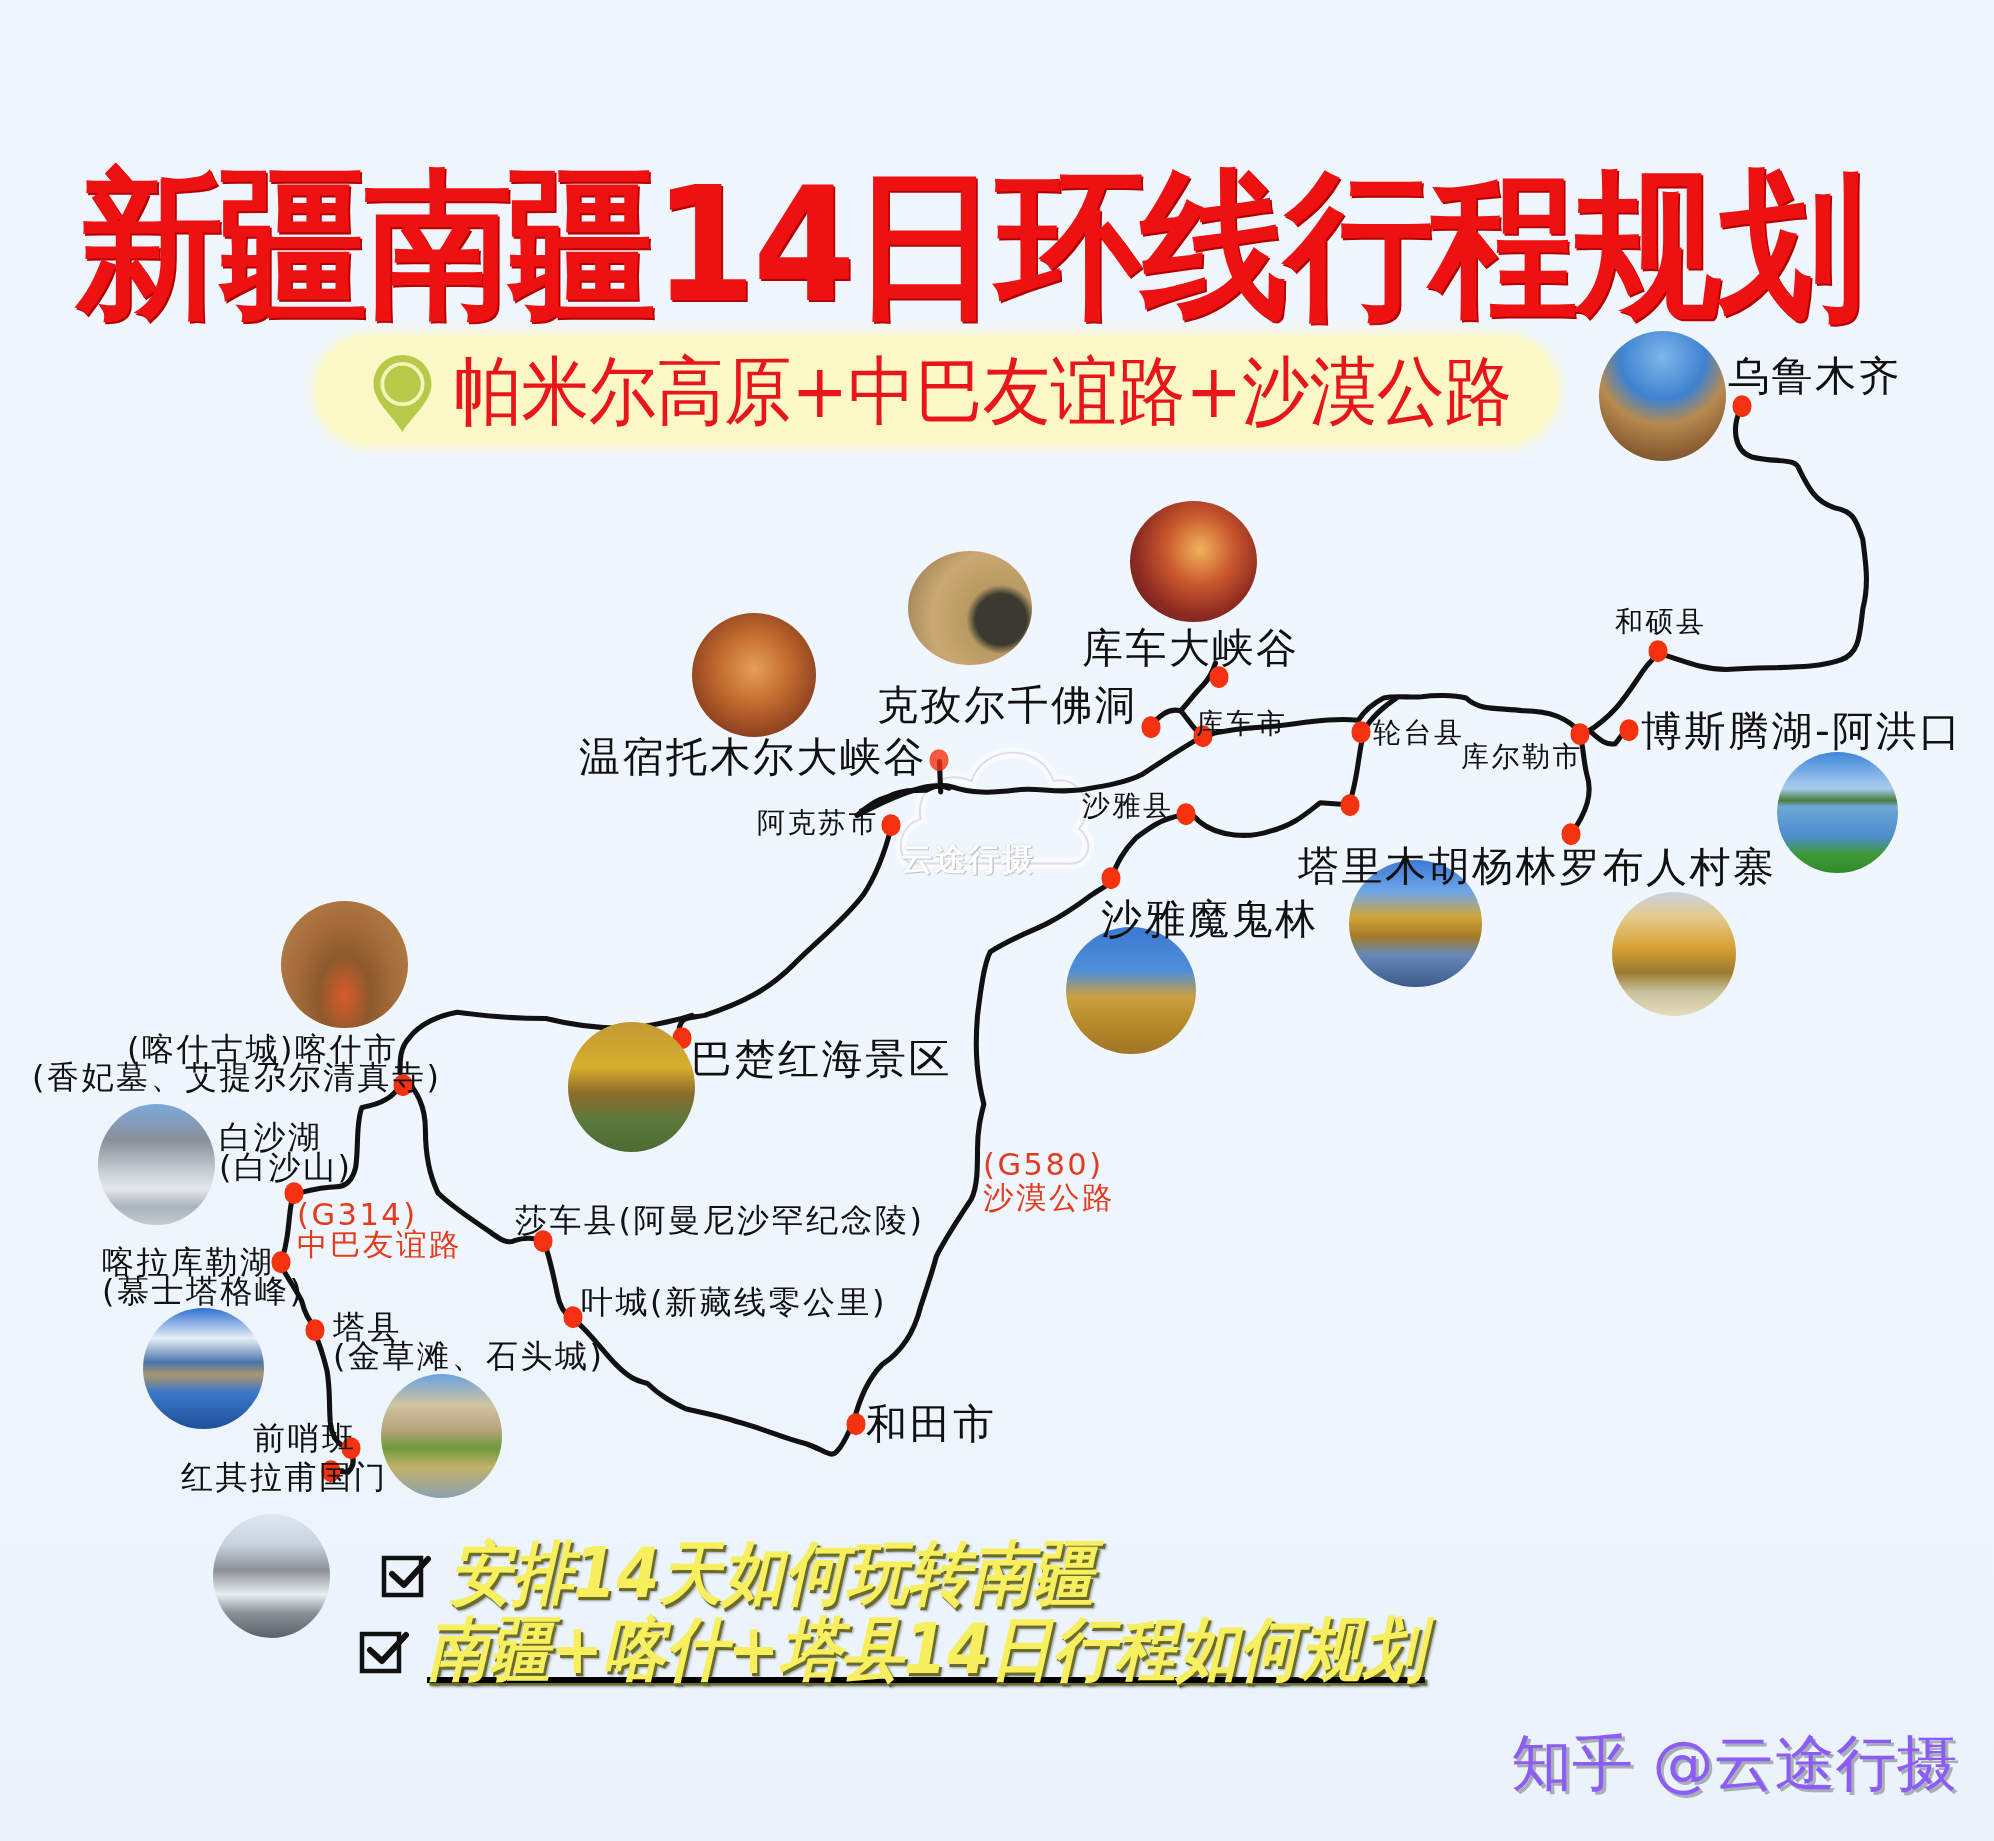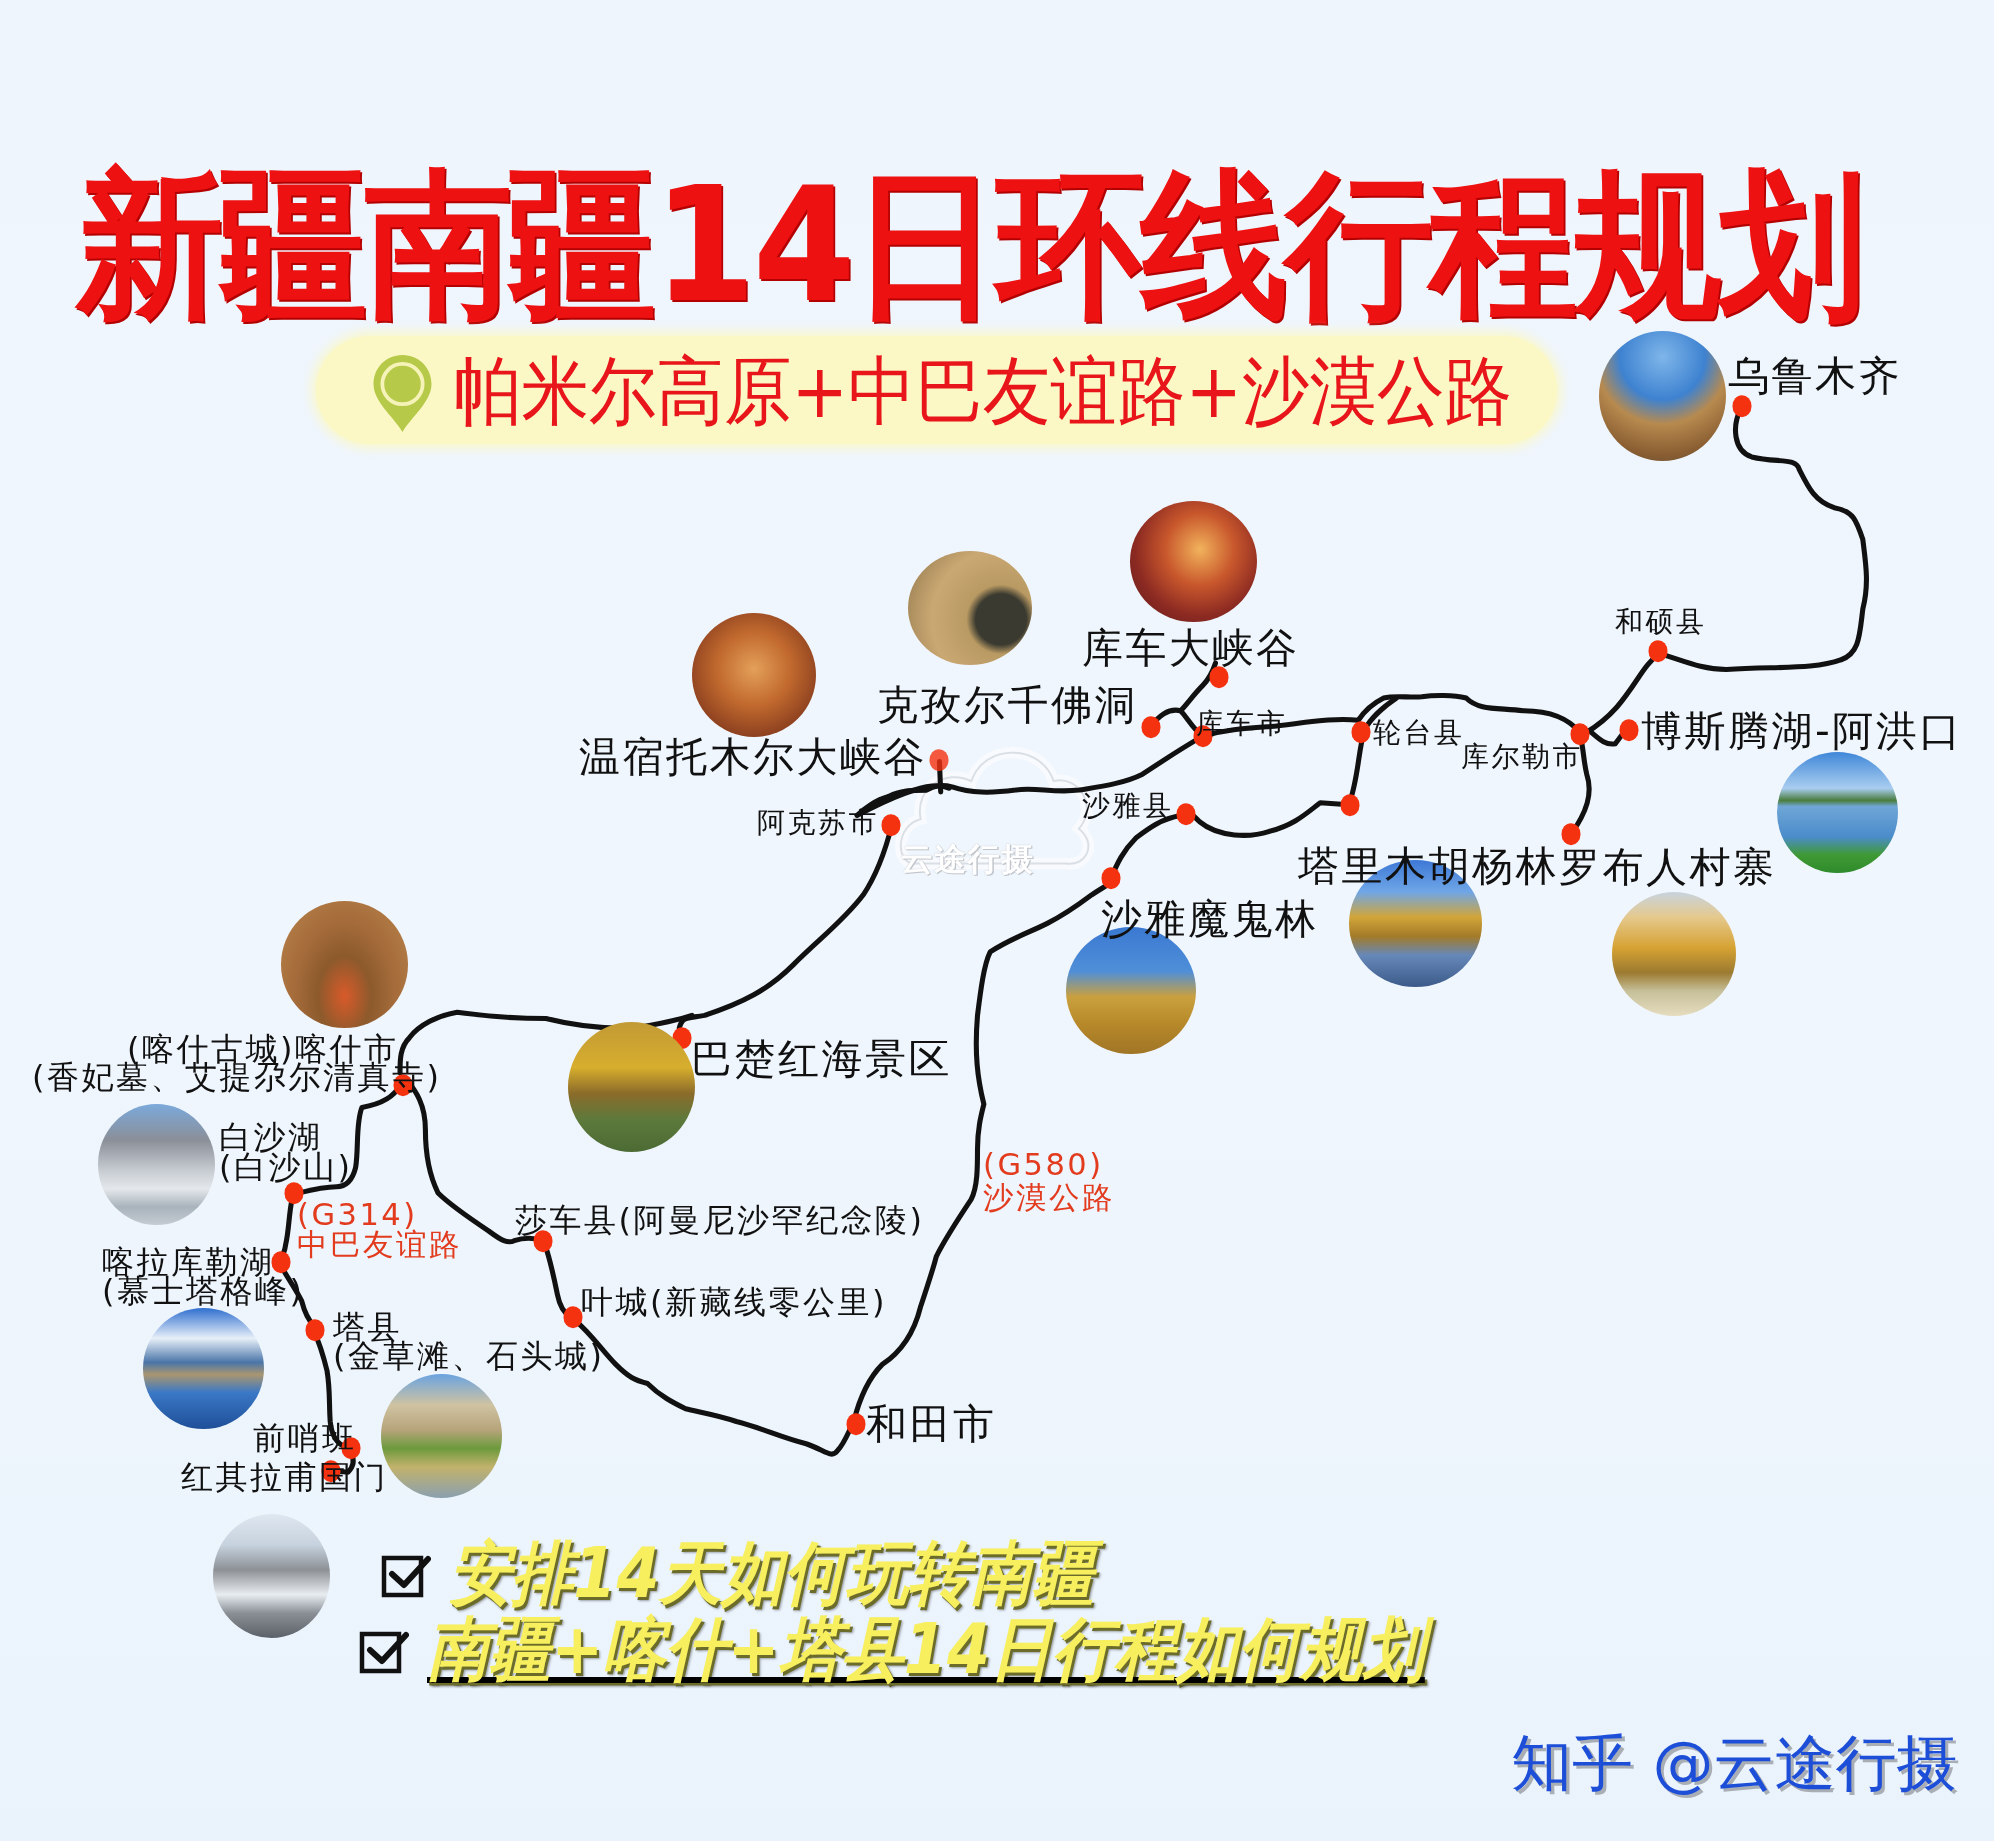--- a/index.html
+++ b/index.html
@@ -27,21 +27,21 @@
   .red-lbl { color:#e23b1e; font-size:30.5px; line-height:33px; white-space:nowrap; letter-spacing:2.5px;
              font-family:"DejaVu Sans","Liberation Sans",sans-serif; }
   .photo { border-radius:50%; overflow:hidden; }
   .check-row { display:flex; align-items:center; }
   .checkbox { width:50px; height:50px; position:relative; }
   .yellow-txt { font-size:69px; line-height:75px; font-weight:900; color:#f7ef5e; font-style:italic;
                 white-space:nowrap; margin-left:18px;
                 text-shadow: 2.5px 2.5px 0 #6b6b2a, 3.8px 3.8px 2.5px rgba(0,0,0,.35);
                 font-family:"DejaVu Sans","Liberation Sans",sans-serif;
                 transform:scaleX(0.9); transform-origin:left center; }
-  .watermark { left:1511px; top:1723px; font-size:61px; color:#1d4ed8; white-space:nowrap;
+  .watermark { left:1511px; top:1723px; font-size:61px; color:#8b5cf6; white-space:nowrap;
                text-shadow: 3.2px 3.2px 0 #a9aeb5; font-family:"DejaVu Sans","Liberation Sans",sans-serif; }
   .center-wm { left:889px; top:724px; width:209px; height:165px; opacity:.55; }
   .center-wm-text { left:901px; top:838px; font-size:32px; color:#fff; font-weight:bold; white-space:nowrap;
                     text-shadow: 0 0 1.3px #b7bcc2, 1.3px 1.3px 0 #c3c7cc; letter-spacing:1.3px; }
 </style>
 </head>
 <body>
 
 <div class="abs title">新疆南疆14日环线行程规划</div>
 

